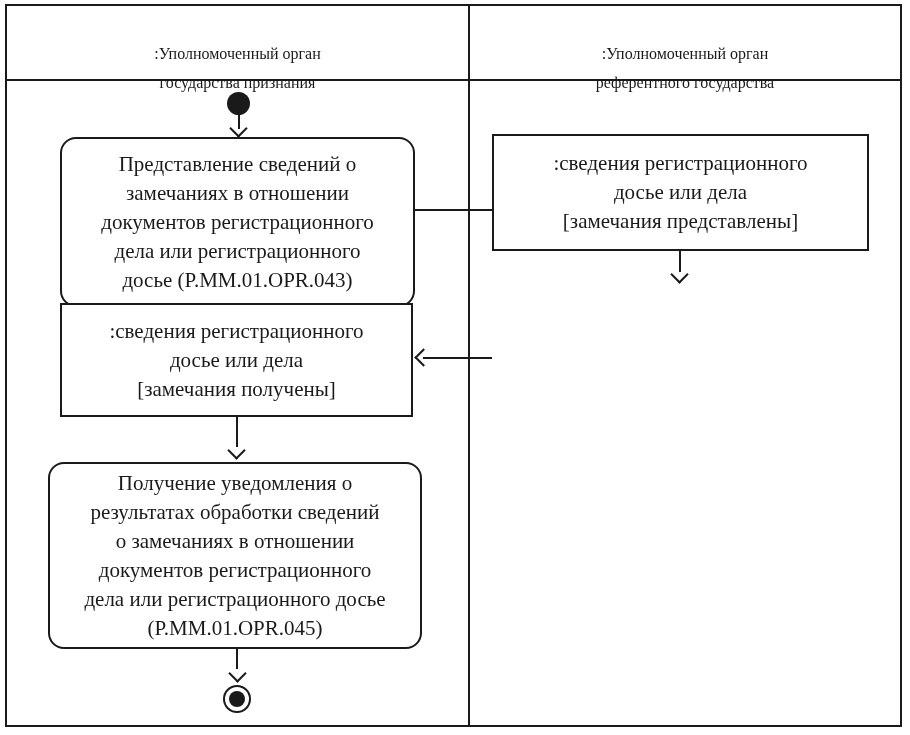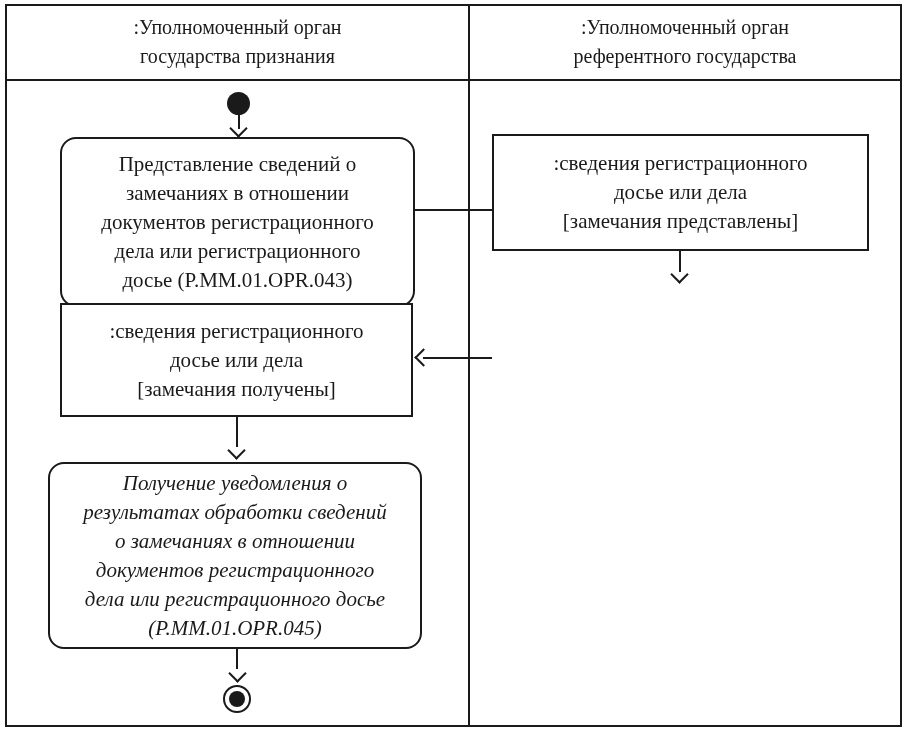--- a/index.html
+++ b/index.html
@@ -6,21 +6,21 @@
   .canvas {
     position: relative; width: 910px; height: 735px; background: #ffffff;
     font-family: "Liberation Serif", "DejaVu Serif", serif; color: #1a1a1a;
     overflow: hidden;
   }
   .canvas * { box-sizing: border-box; }
   .abs { position: absolute; }
   .frame { left: 5px; top: 4px; width: 897px; height: 723px; border: 2px solid #1a1a1a; }
   .vline { width: 2px; background: #1a1a1a; }
   .hline { height: 2px; background: #1a1a1a; }
-  .lane-title { font-size: 20px; line-height: 29px; text-align: center; white-space: pre-line; }
+  .lane-title { font-size: 16px; line-height: 29px; text-align: center; white-space: pre-line; margin-top: 26px; }
   .node {
     border: 2px solid #1a1a1a; background: #ffffff;
     display: flex; align-items: center; justify-content: center;
     text-align: center; font-size: 21px; line-height: 29px;
   }
   .activity { border-radius: 16px; }
   .node-text { white-space: pre-line; width: 100%; }
   .start-node { background: #1a1a1a; border-radius: 50%; }
   .final-outer { border: 2px solid #1a1a1a; border-radius: 50%; background: #ffffff; }
   .final-inner { background: #1a1a1a; border-radius: 50%; }
@@ -71,21 +71,21 @@
 
   <div class="abs node" style="left:60px;top:303px;width:353px;height:114px;">
     <div class="node-text">:сведения регистрационного
 досье или дела
 [замечания получены]</div>
   </div>
 
   <div class="abs vline" style="left:236px;top:417px;height:30px;"></div>
   <div class="abs chev chev-down" style="left:230px;top:444px;"></div>
 
-  <div class="abs node activity" style="left:48px;top:462px;width:374px;height:187px;font-style:italic;">
+  <div class="abs node activity" style="left:48px;top:462px;width:374px;height:187px;">
     <div class="node-text">Получение уведомления о
 результатах обработки сведений
 о замечаниях в отношении
 документов регистрационного
 дела или регистрационного досье
 (P.MM.01.OPR.045)</div>
   </div>
 
   <div class="abs vline" style="left:236px;top:649px;height:20px;"></div>
   <div class="abs chev chev-down" style="left:231px;top:667px;"></div>

